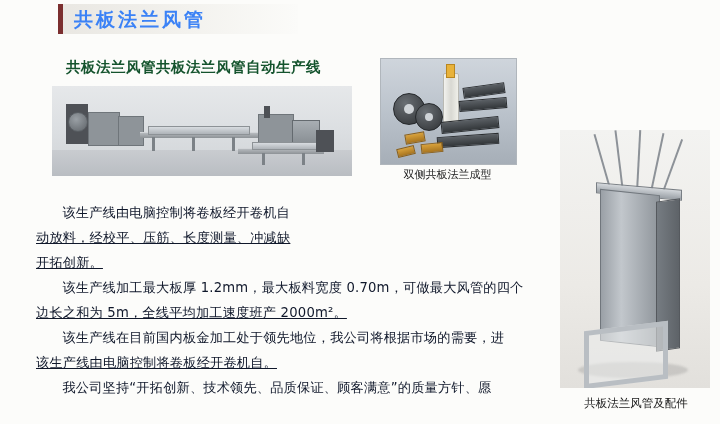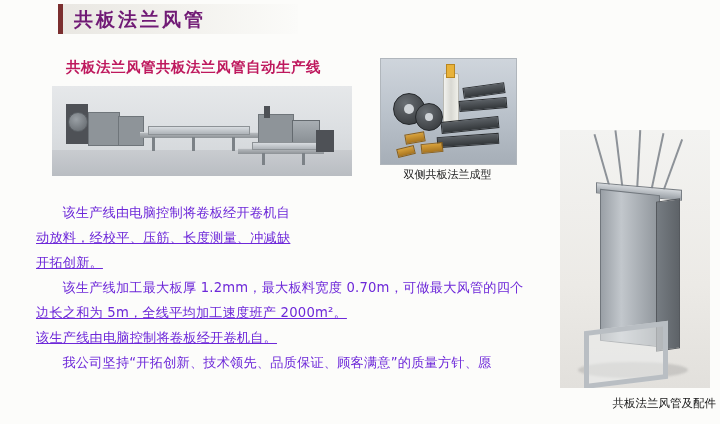--- a/index.html
+++ b/index.html
@@ -38,32 +38,32 @@
     height: 30px;
     background: #7b2f2f;
   }
   .header-title {
     position: absolute;
     left: 74px;
     top: 7px;
     font-size: 19px;
     font-weight: bold;
     letter-spacing: 3px;
-    color: #701a75;
+    color: #3b82f6;
     font-family: "DejaVu Sans", "Liberation Sans", sans-serif;
   }
 
   
   .sub-title {
     position: absolute;
     left: 66px;
     top: 58px;
     font-size: 14.5px;
     font-weight: bold;
-    color: #be185d;
+    color: #14532d;
     letter-spacing: 0.5px;
   }
 
   
   .photo-line {
     position: absolute;
     left: 52px;
     top: 86px;
     width: 300px;
     height: 90px;
@@ -238,34 +238,34 @@
     height: 16px;
     background: rgba(120,120,120,0.25);
     border-radius: 50%;
     filter: blur(1px);
   }
   .caption-duct {
     position: absolute;
     left: 556px;
     top: 396px;
     width: 160px;
-    text-align: right;
+    text-align: center;
     font-size: 11.5px;
     color: #1a1a1a;
   }
 
   
   .body-text {
     position: absolute;
     left: 36px;
     top: 200px;
     width: 520px;
     font-size: 13.2px;
     line-height: 25px;
-    color: #6d28d9;
+    color: #0f172a;
     letter-spacing: 0.2px;
   }
   .body-text p {
     margin: 0;
     text-indent: 2em;
   }
   .body-text p.noindent {
     text-indent: 0;
     text-decoration: underline;
   }
@@ -335,18 +335,19 @@
     <div class="duct-frame"></div>
   </div>
   <div class="caption-duct">共板法兰风管及配件</div>
 
   <div class="body-text">
     <p>该生产线由电脑控制将卷板经开卷机自</p>
     <p class="noindent">动放料，经校平、压筋、长度测量、冲减缺</p>
     <p class="noindent">开拓创新。</p>
     <p>该生产线加工最大板厚 1.2mm，最大板料宽度 0.70m，可做最大风管的四个</p>
     <p class="noindent">边长之和为 5m，全线平均加工速度班产 2000m²。</p>
+    <p>该生产线在目前国内板金加工处于领先地位，我公司将根据市场的需要，进</p>
     <p class="noindent">该生产线由电脑控制将卷板经开卷机自。</p>
     <p>我公司坚持“开拓创新、技术领先、品质保证、顾客满意”的质量方针、愿</p>
 
   </div>
 
 </div>
 
 </body></html>

